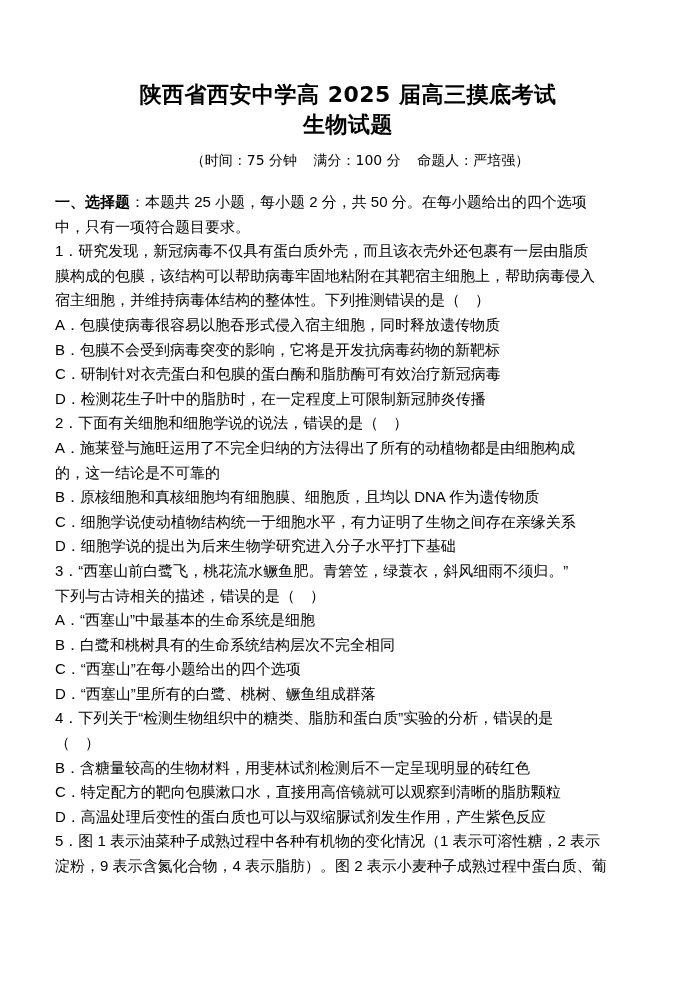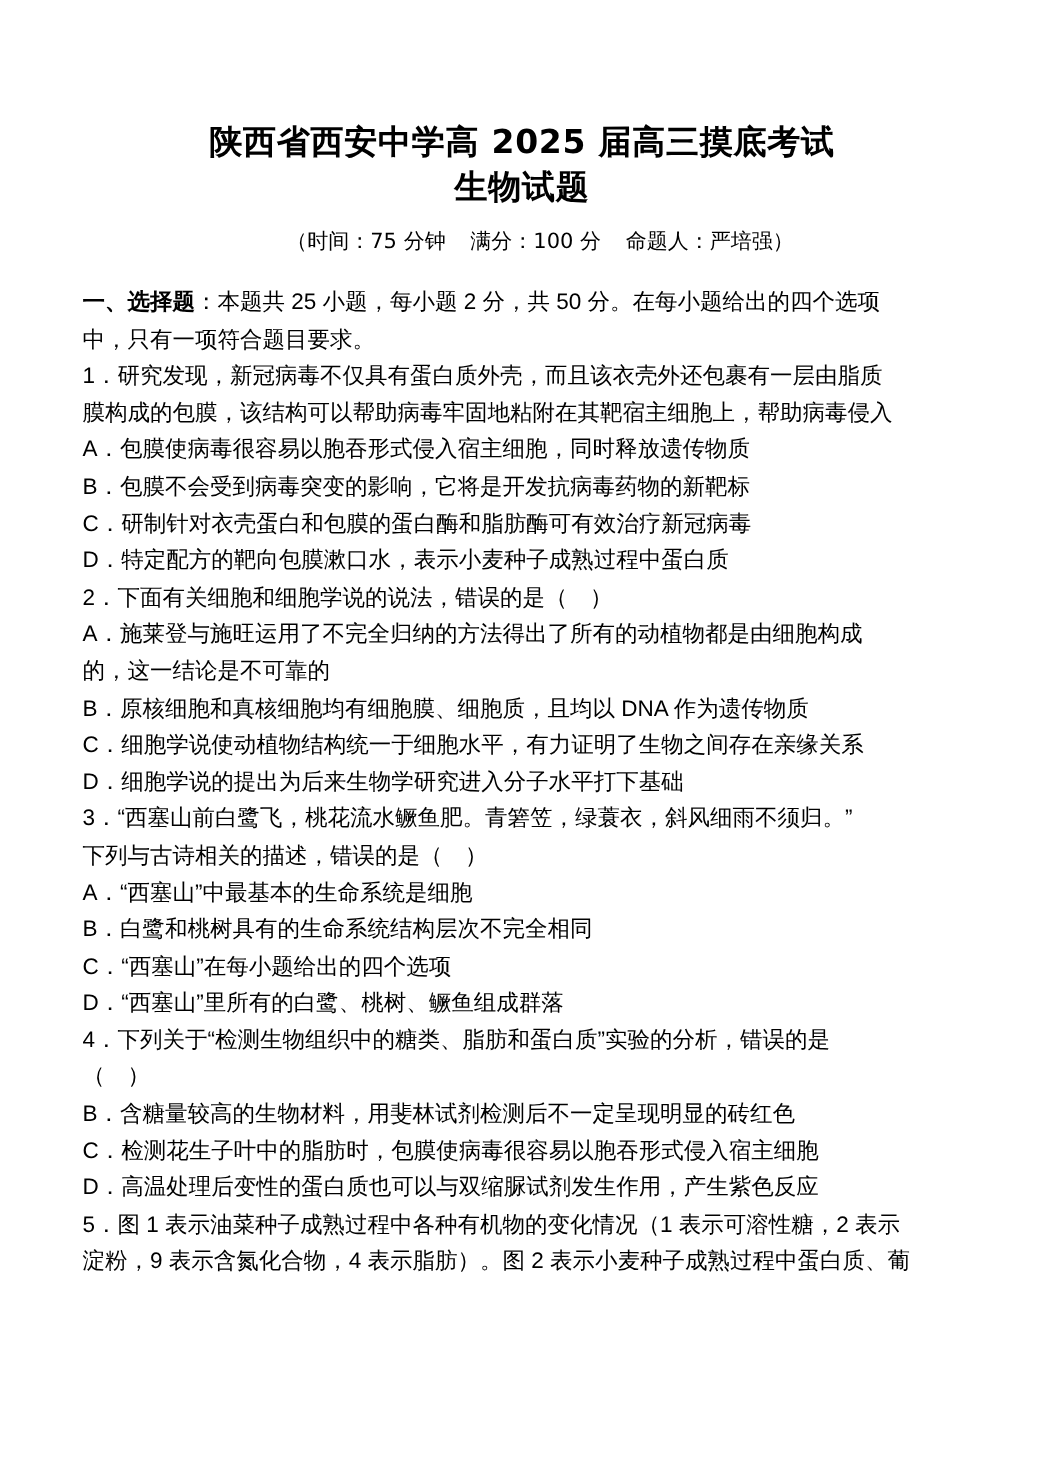--- a/index.html
+++ b/index.html
@@ -27,24 +27,25 @@
   </div>
 
   <div class="body">
     <div class="line"><span class="bold">一、选择题</span><span>：本题共 25 小题，每小题 2 分，共 50 分。在每小题给出的四个选项</span></div>
     <div class="line">中，只有一项符合题目要求。</div>
 
     <div id="questions">
         <div>
           <div class="line">1．研究发现，新冠病毒不仅具有蛋白质外壳，而且该衣壳外还包裹有一层由脂质</div>
           <div class="line">膜构成的包膜，该结构可以帮助病毒牢固地粘附在其靶宿主细胞上，帮助病毒侵入</div>
+          <div class="line">宿主细胞，并维持病毒体结构的整体性。下列推测错误的是（　）</div>
           <div class="line">A．包膜使病毒很容易以胞吞形式侵入宿主细胞，同时释放遗传物质</div>
           <div class="line">B．包膜不会受到病毒突变的影响，它将是开发抗病毒药物的新靶标</div>
           <div class="line">C．研制针对衣壳蛋白和包膜的蛋白酶和脂肪酶可有效治疗新冠病毒</div>
-          <div class="line">D．特定配方的靶向包膜漱口水，表示小麦种子成熟过程中蛋白质</div>
+          <div class="line">D．检测花生子叶中的脂肪时，在一定程度上可限制新冠肺炎传播</div>
         </div>
         <div>
           <div class="line">2．下面有关细胞和细胞学说的说法，错误的是（　）</div>
           <div class="line">A．施莱登与施旺运用了不完全归纳的方法得出了所有的动植物都是由细胞构成</div>
           <div class="line">的，这一结论是不可靠的</div>
           <div class="line">B．原核细胞和真核细胞均有细胞膜、细胞质，且均以 DNA 作为遗传物质</div>
           <div class="line">C．细胞学说使动植物结构统一于细胞水平，有力证明了生物之间存在亲缘关系</div>
           <div class="line">D．细胞学说的提出为后来生物学研究进入分子水平打下基础</div>
         </div>
         <div>
@@ -52,21 +53,21 @@
           <div class="line">下列与古诗相关的描述，错误的是（　）</div>
           <div class="line">A．“西塞山”中最基本的生命系统是细胞</div>
           <div class="line">B．白鹭和桃树具有的生命系统结构层次不完全相同</div>
           <div class="line">C．“西塞山”在每小题给出的四个选项</div>
           <div class="line">D．“西塞山”里所有的白鹭、桃树、鳜鱼组成群落</div>
         </div>
         <div>
           <div class="line">4．下列关于“检测生物组织中的糖类、脂肪和蛋白质”实验的分析，错误的是</div>
           <div class="line">（　）</div>
           <div class="line">B．含糖量较高的生物材料，用斐林试剂检测后不一定呈现明显的砖红色</div>
-          <div class="line">C．检测花生子叶中的脂肪时，包膜使病毒很容易以胞吞形式侵入宿主细胞</div>
+          <div class="line">C．特定配方的靶向包膜漱口水，直接用高倍镜就可以观察到清晰的脂肪颗粒</div>
           <div class="line">D．高温处理后变性的蛋白质也可以与双缩脲试剂发生作用，产生紫色反应</div>
         </div>
         <div>
           <div class="line">5．图 1 表示油菜种子成熟过程中各种有机物的变化情况（1 表示可溶性糖，2 表示</div>
           <div class="line">淀粉，9 表示含氮化合物，4 表示脂肪）。图 2 表示小麦种子成熟过程中蛋白质、葡</div>
         </div>
       </div>
   </div>
 </div>
 

